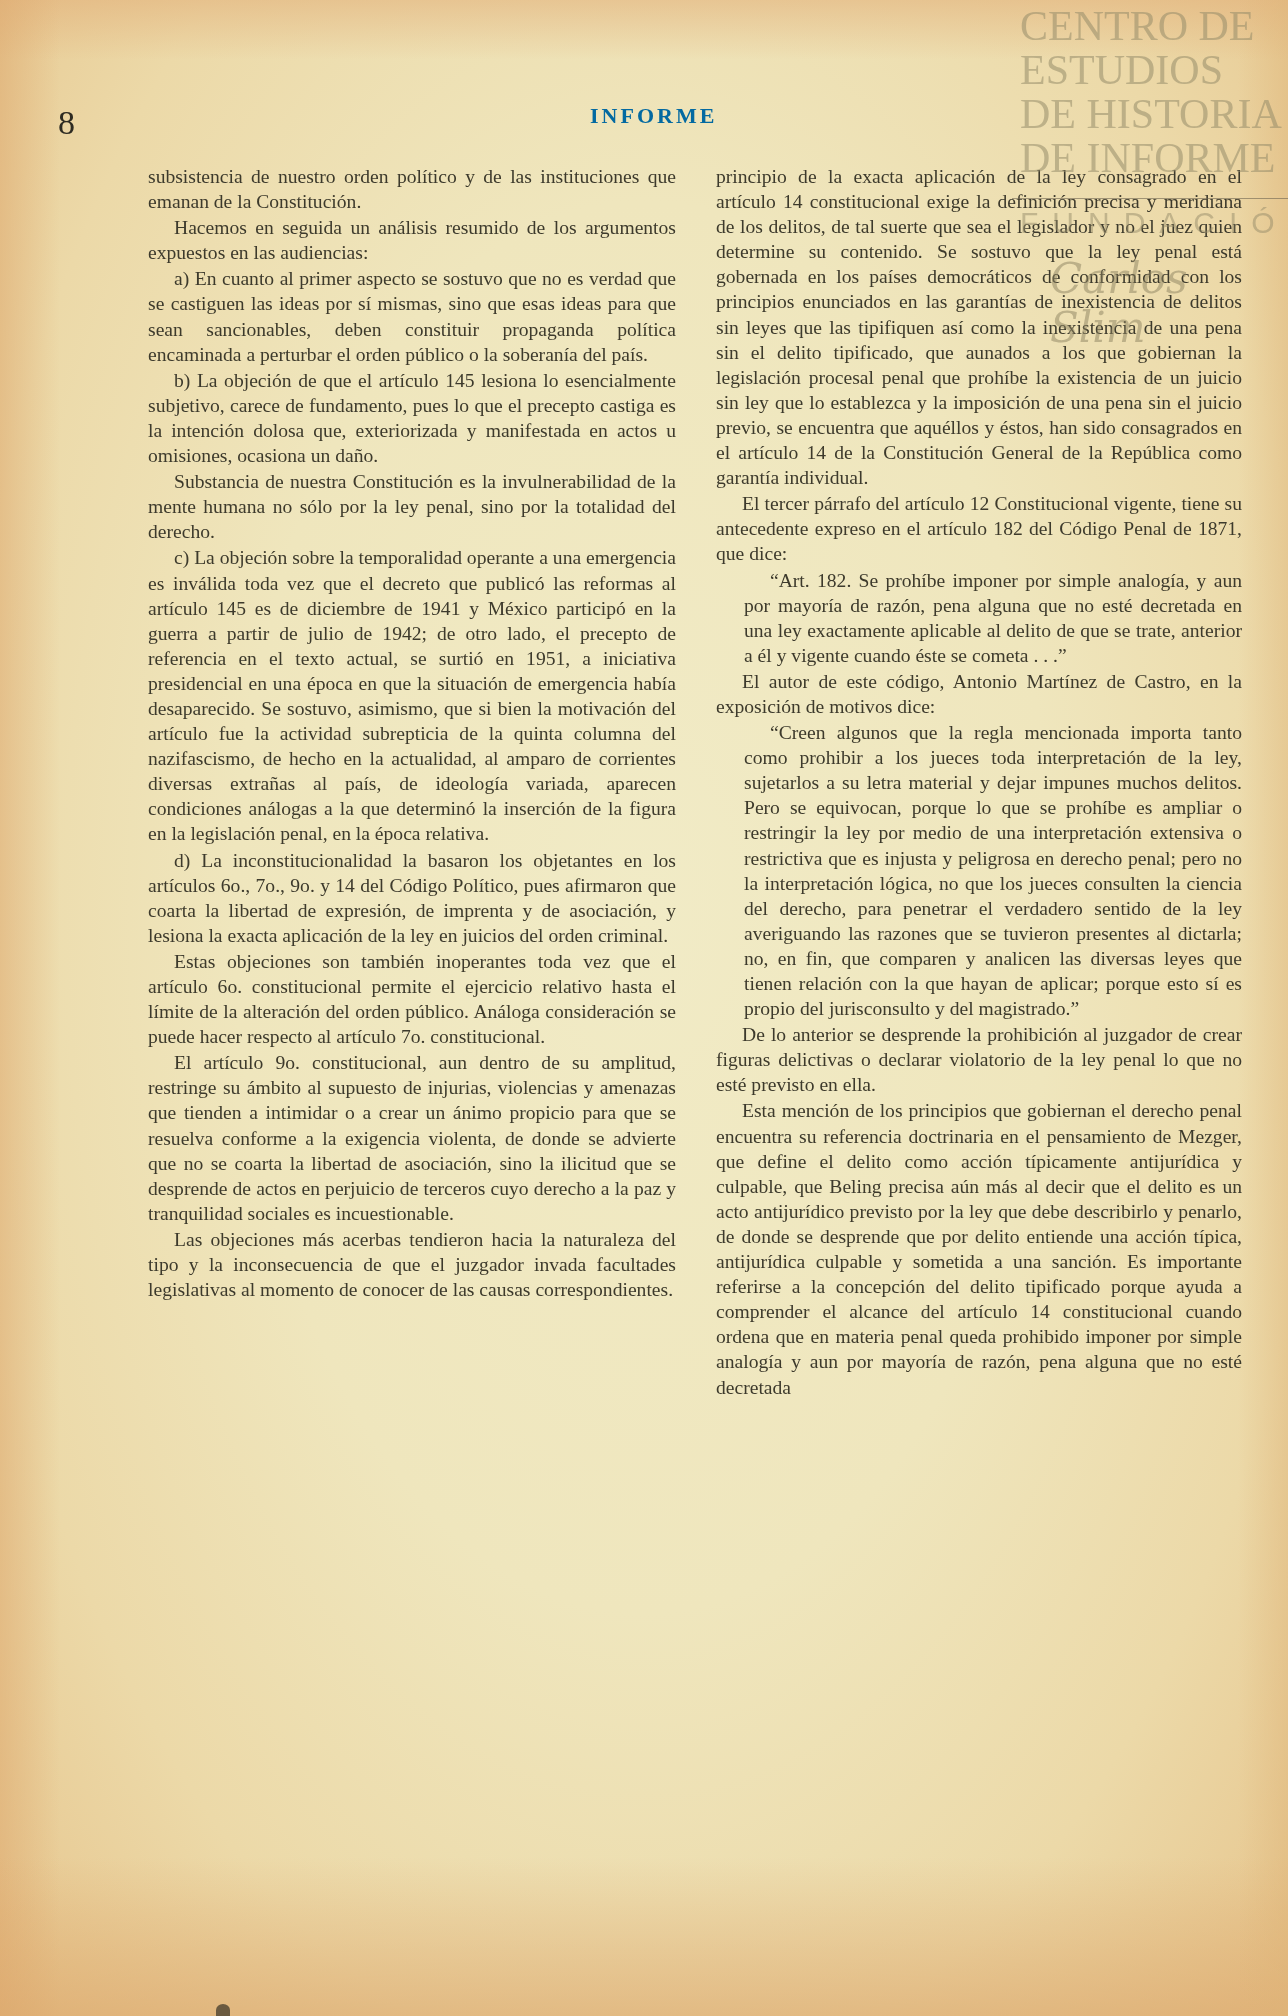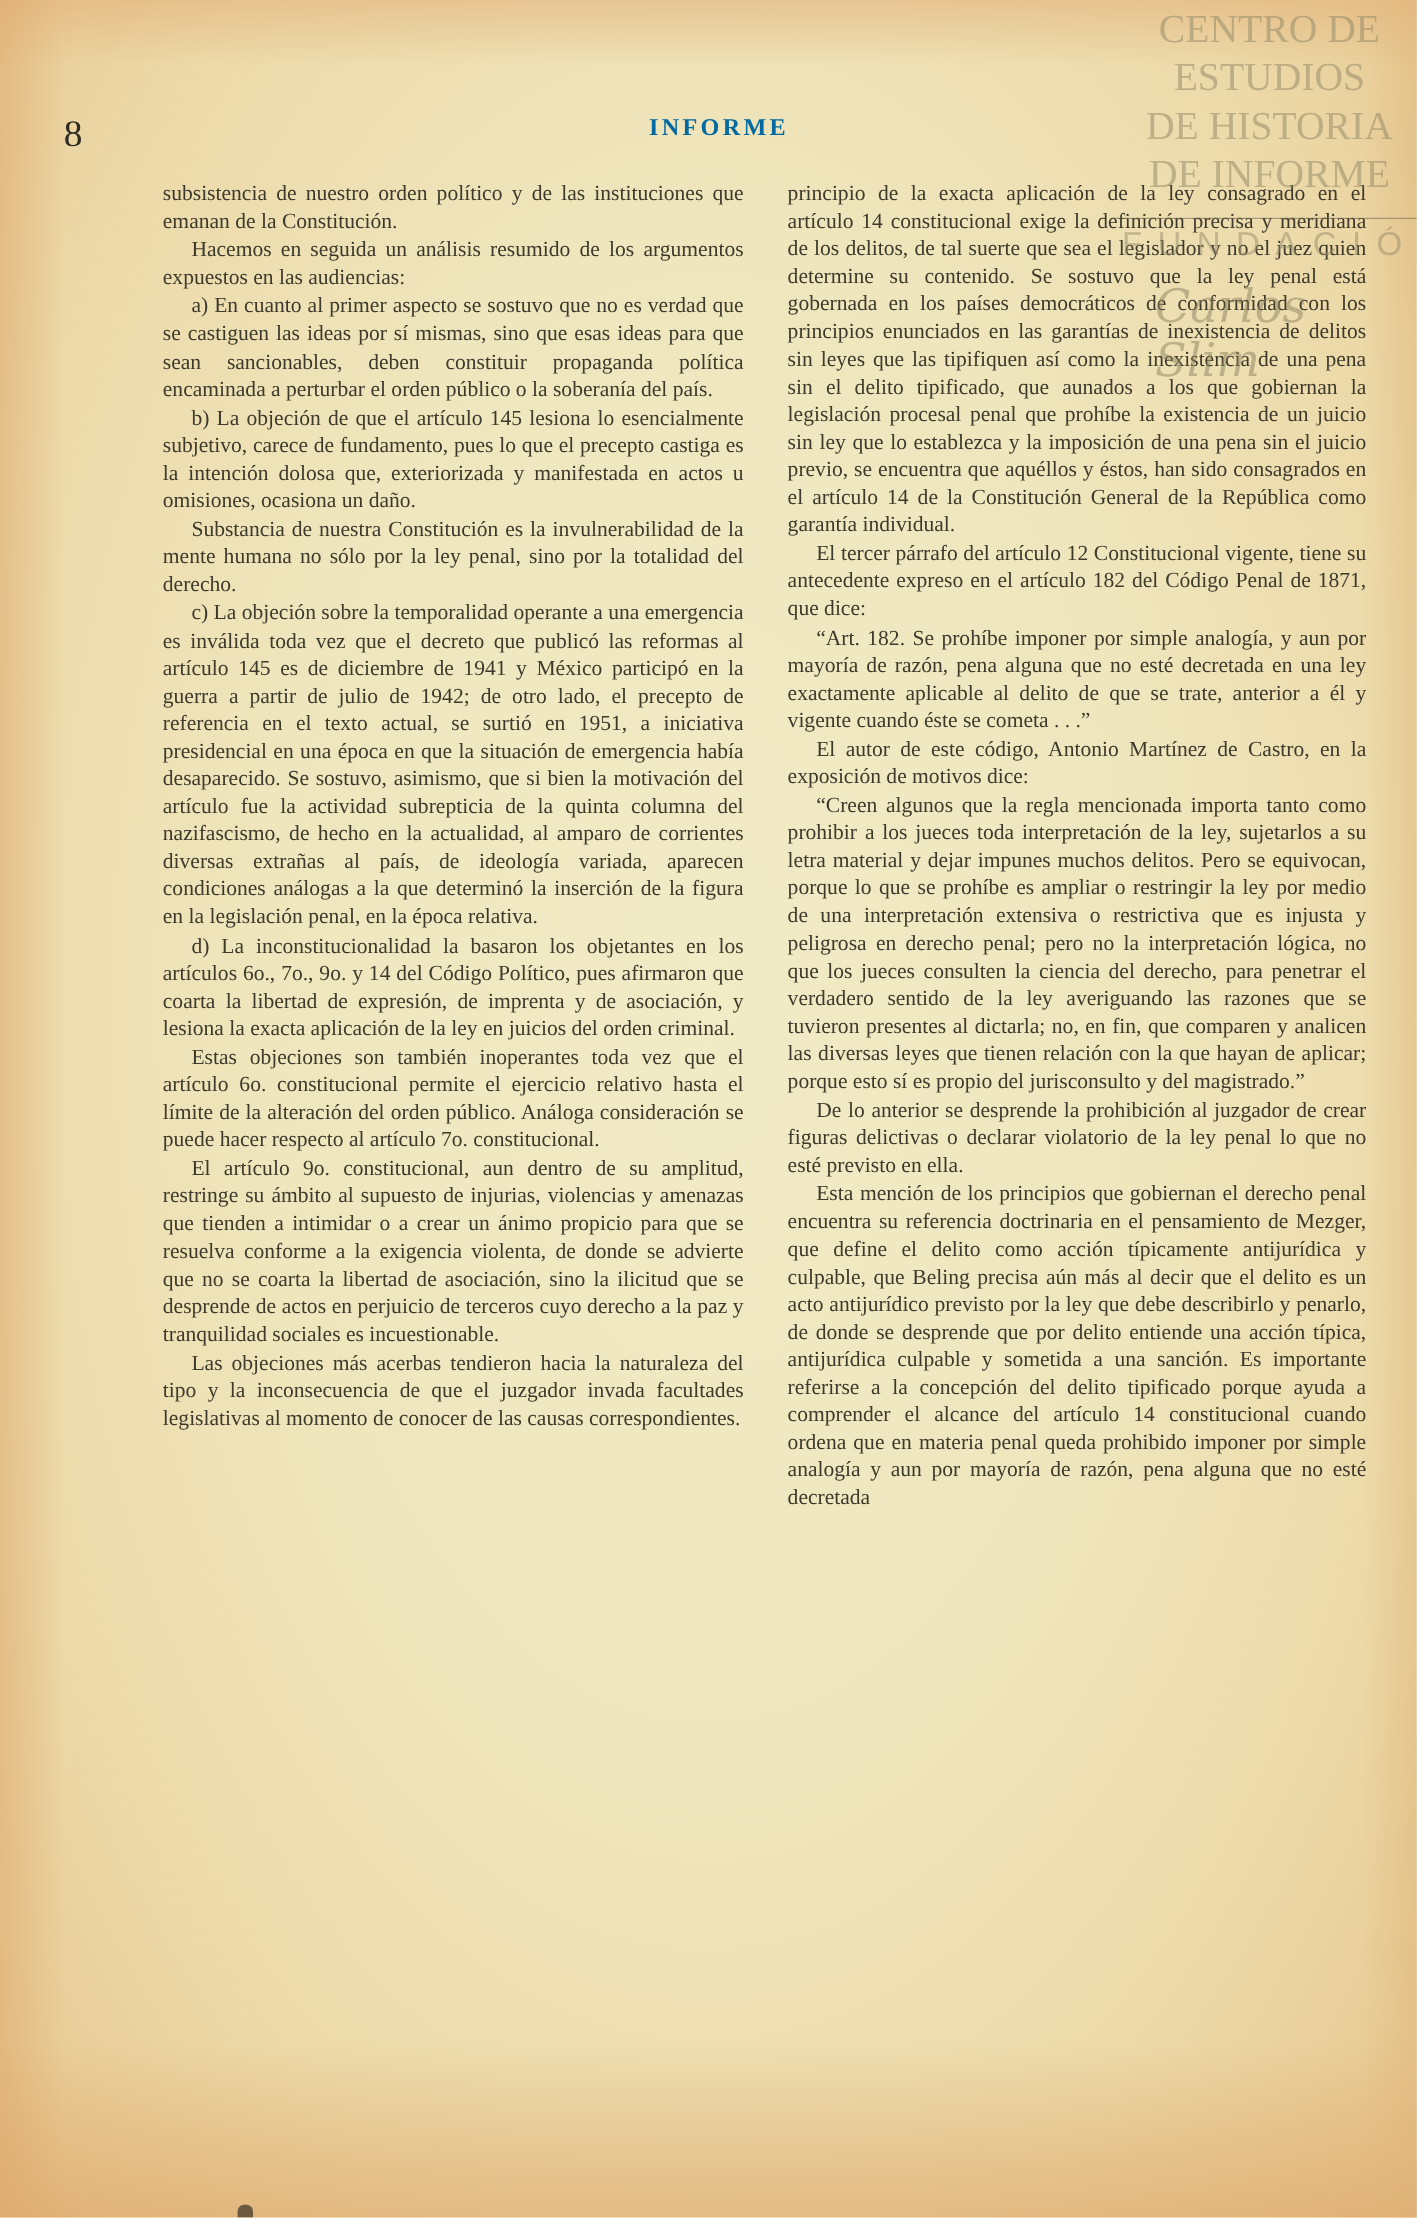--- a/index.html
+++ b/index.html
@@ -60,32 +60,33 @@
       hyphens: manual;
     }
     .col-left { left: 148px; }
     .col-right { left: 716px; width: 526px; }
     .column p {
       margin: 0;
       text-indent: 26px;
     }
     .column p.no-indent { text-indent: 0; }
     .column p.quote {
+      margin-left: 28px;
       text-indent: 26px;
     }
     .column p + p { margin-top: 1px; }
 
     .watermark {
       position: absolute;
       left: 1020px;
       top: 4px;
       width: 268px;
-      text-align: center;
+      text-align: left;
       font-family: "Liberation Serif", serif;
-      font-size: 36px;
+      font-size: 42px;
       line-height: 44px;
       color: rgba(150,140,105,0.55);
       pointer-events: none;
     }
     .watermark-line { display: block; }
     .watermark-rule {
       position: absolute;
       left: 1012px;
       top: 198px;
       width: 276px;

